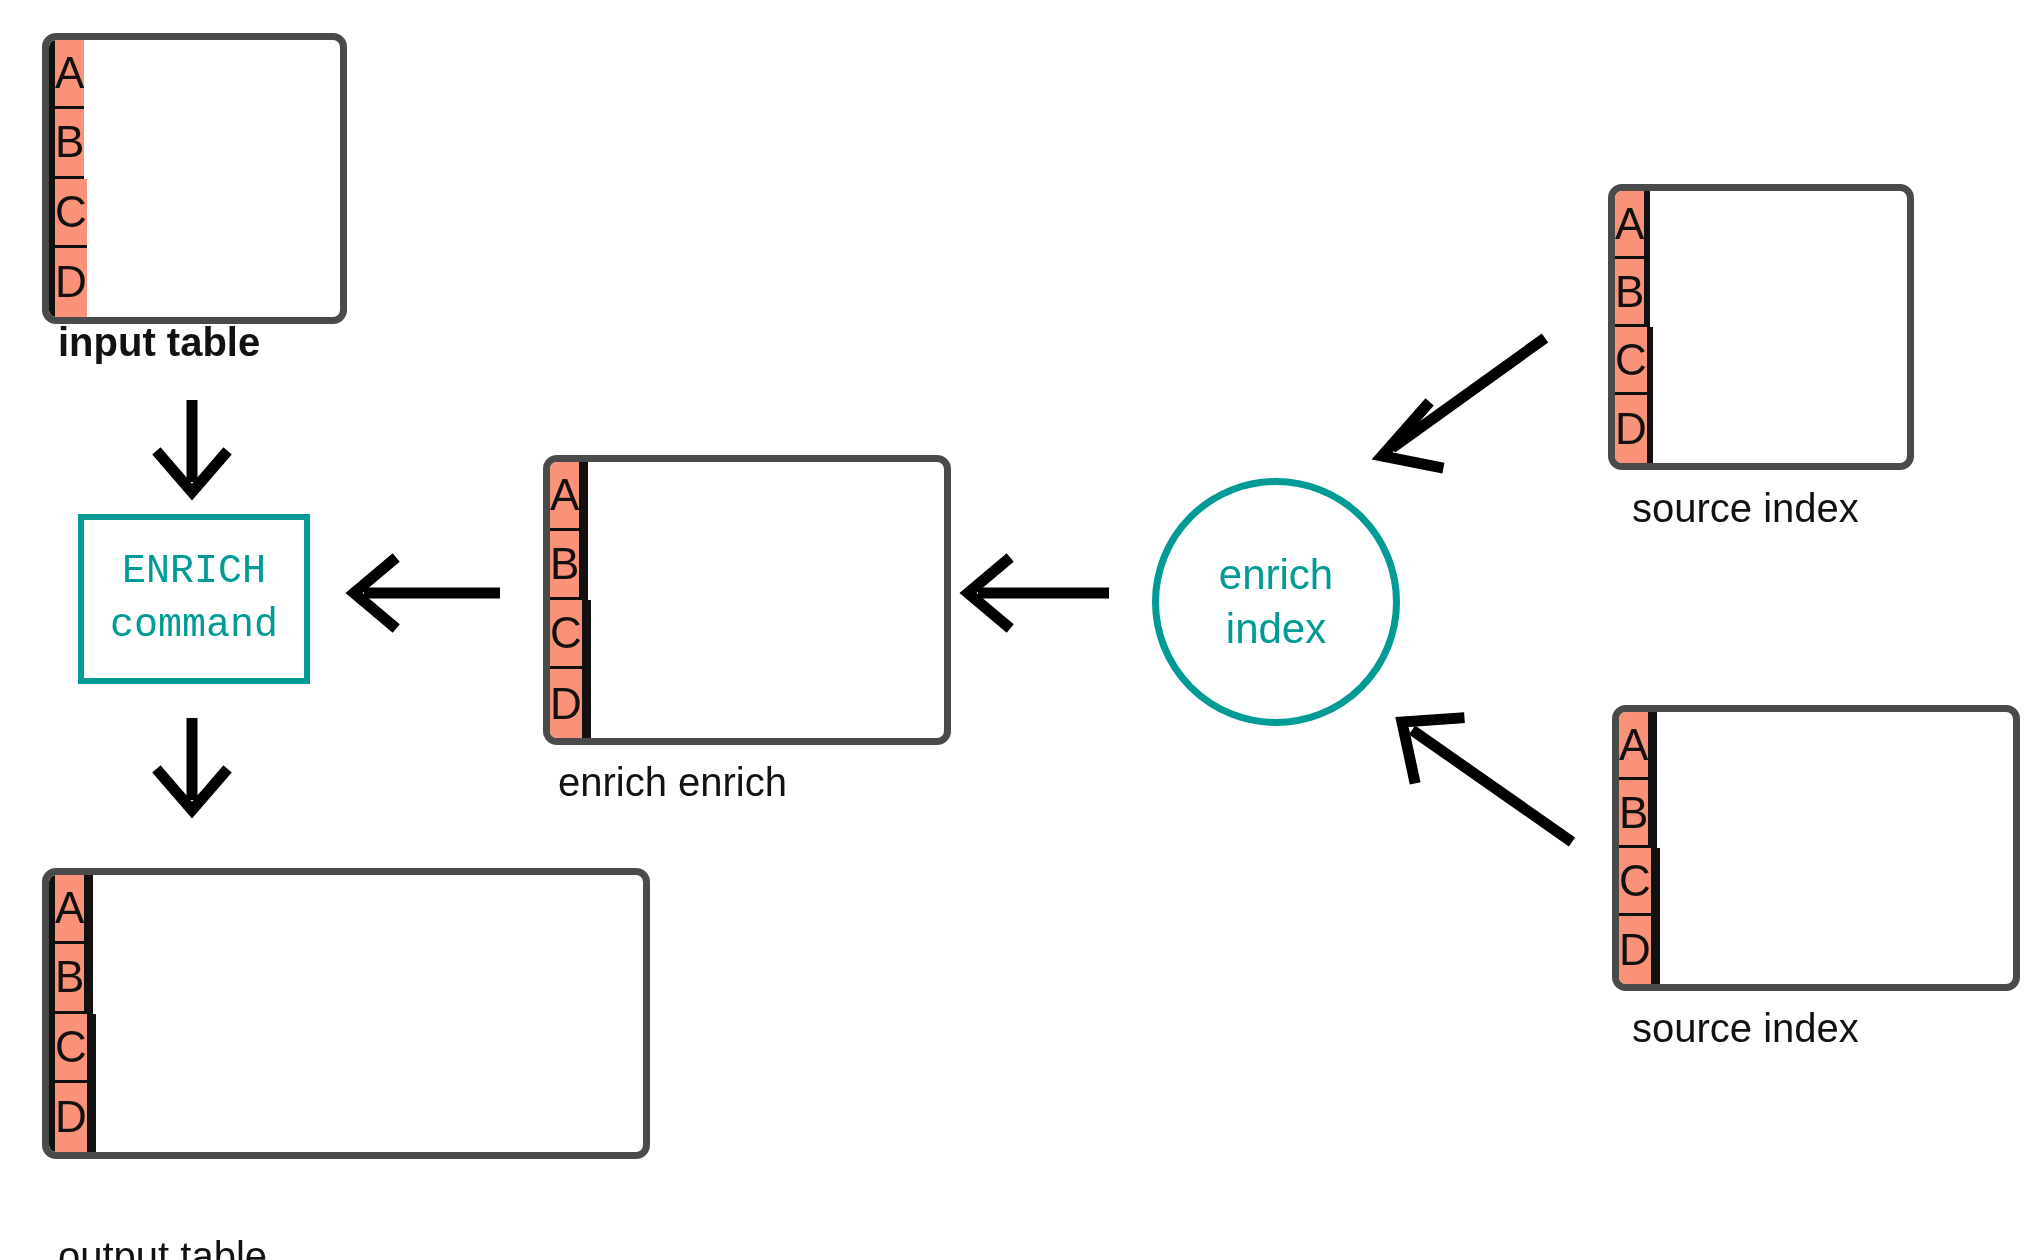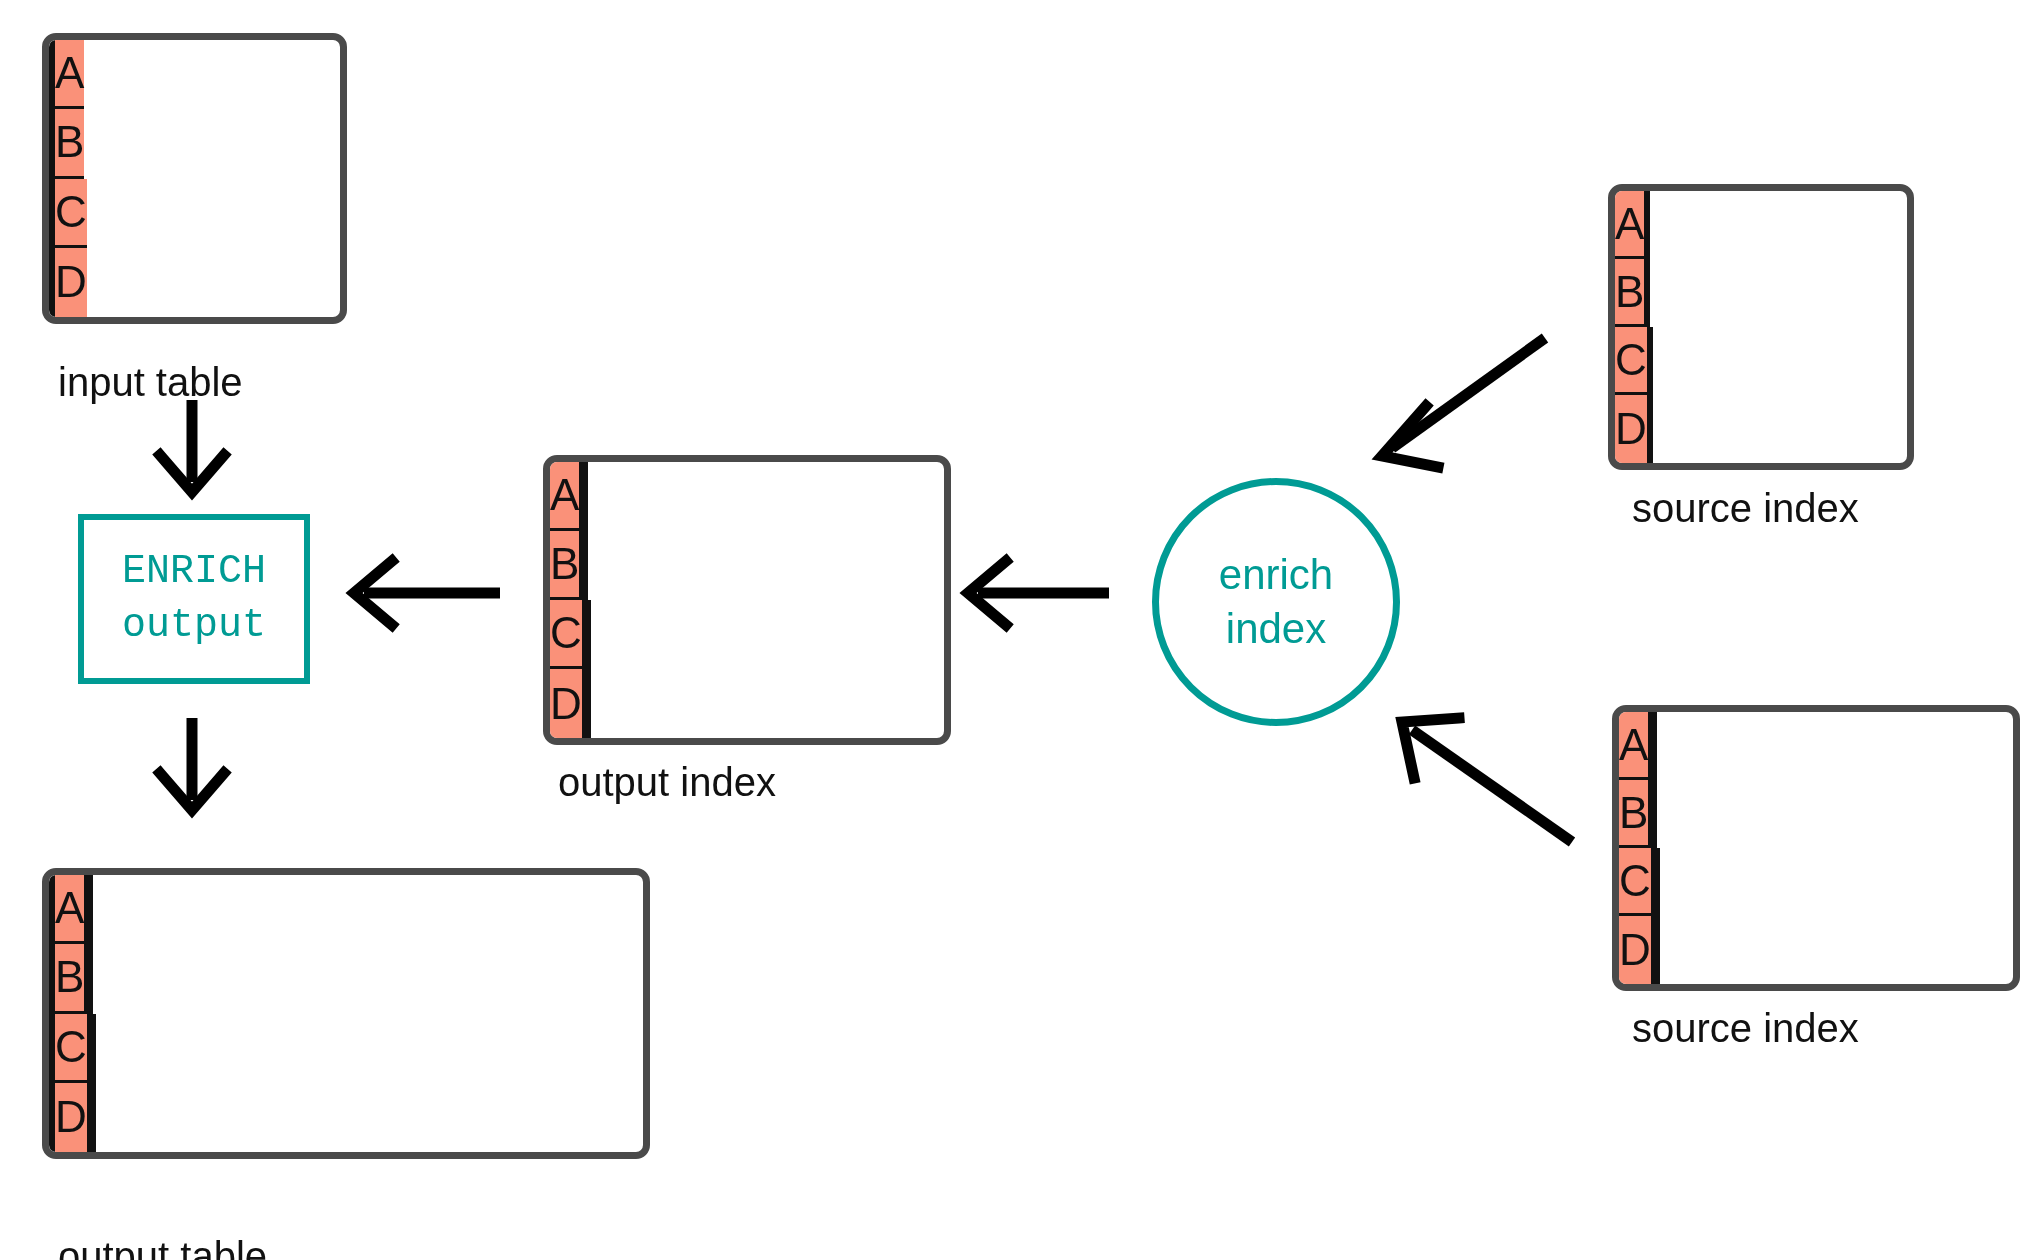--- a/index.html
+++ b/index.html
@@ -163,25 +163,25 @@
       <div class="tcell c-white"></div>
       <div class="tcell c-white"></div>
       <div class="tcell c-salmon">C</div>
     </div>
     <div class="trow">
       <div class="tcell c-white"></div>
       <div class="tcell c-white"></div>
       <div class="tcell c-salmon">D</div>
     </div>
   </div>
-  <div class="caption" style="left:58px; top:360px;">input table</div>
+  <div class="caption" style="left:58px; top:320px;font-weight:bold;">input table</div>
 
   <div class="cmd-box" style="left:78px; top:514px; width:232px; height:170px;">
     <div>ENRICH</div>
-    <div>output</div>
+    <div>command</div>
   </div>
 
   <div class="tbl" style="left:42px; top:868px; width:608px; height:291px;">
     <div class="trow">
       <div class="tcell c-white"></div>
       <div class="tcell c-white"></div>
       <div class="tcell c-salmon">A</div>
       <div class="tcell c-pink"></div>
       <div class="tcell c-blue"></div>
       <div class="tcell c-yellow"></div>
@@ -232,21 +232,21 @@
       <div class="tcell c-blue"></div>
       <div class="tcell c-yellow"></div>
     </div>
     <div class="trow">
       <div class="tcell c-salmon">D</div>
       <div class="tcell c-pink"></div>
       <div class="tcell c-blue"></div>
       <div class="tcell c-yellow"></div>
     </div>
   </div>
-  <div class="caption" style="left:558px; top:760px;">output index</div>
+  <div class="caption" style="left:558px; top:760px;">enrich enrich</div>
 
   <div class="policy-circle" style="left:1152px; top:478px; width:248px; height:248px;">
     <div>enrich</div>
     <div>index</div>
   </div>
 
   <div class="tbl" style="left:1608px; top:184px; width:306px; height:286px;">
     <div class="trow">
       <div class="tcell c-salmon">A</div>
       <div class="tcell c-pink"></div>

